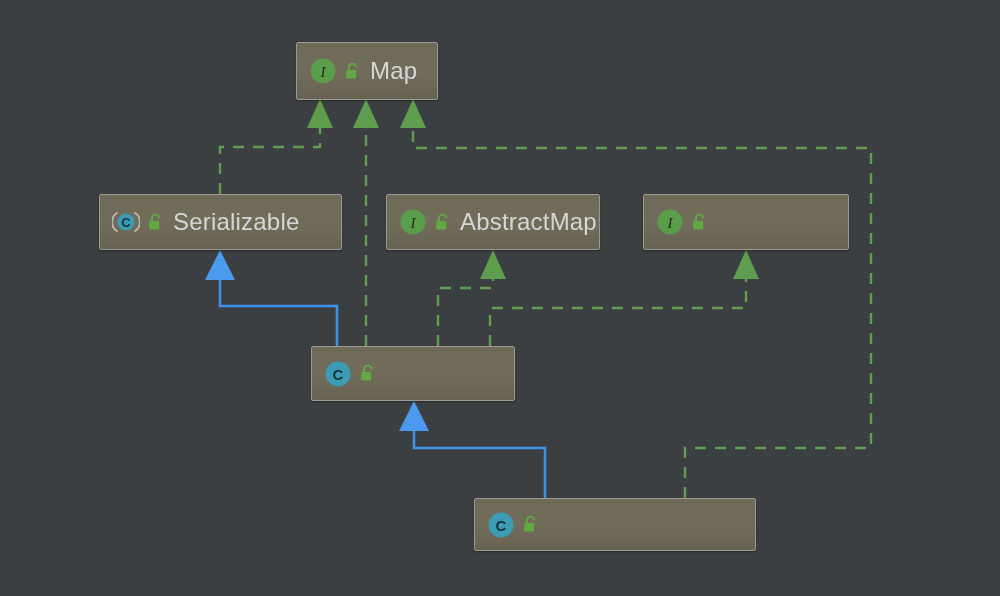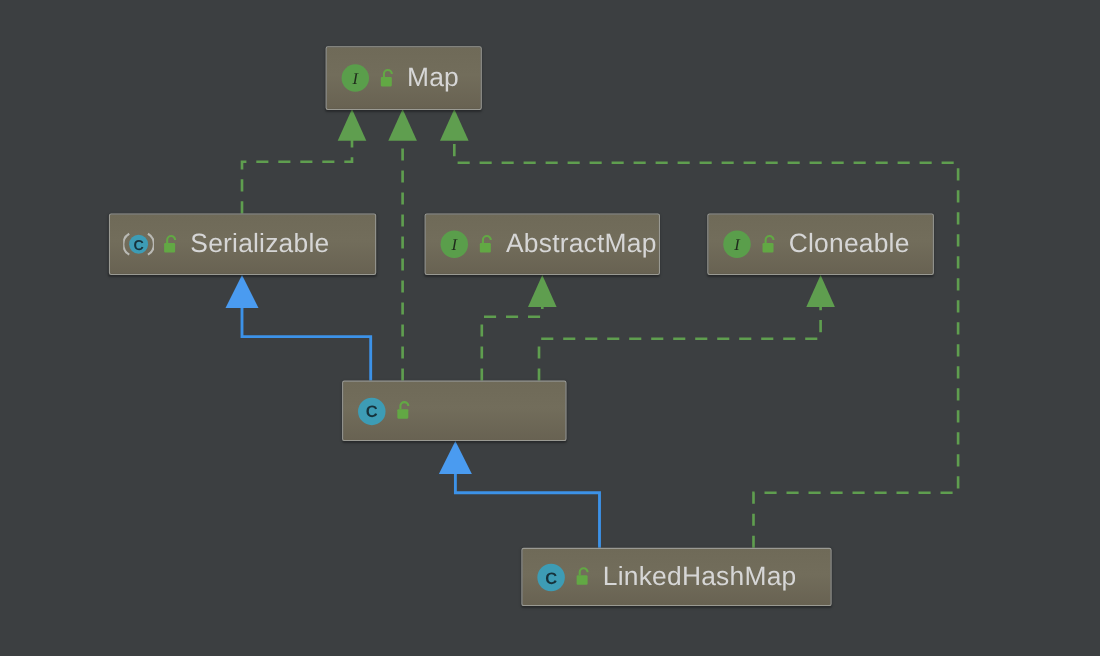--- a/index.html
+++ b/index.html
@@ -148,21 +148,20 @@
         <circle cx="14" cy="14" r="12.5" fill="#5a9e4b"></circle>
         <text x="14" y="19.5" text-anchor="middle" font-family="Liberation Serif, serif" font-size="15" font-style="italic" fill="#1f2b1c">I</text>
       </svg>
     </span>
     <span class="lock-icon">
       <svg width="17" height="19" viewBox="0 0 17 19">
         <path d="M5 8 V5.2 A3.6 3.6 0 0 1 12.2 5.2" fill="none" stroke="#62a844" stroke-width="1.9"></path>
         <rect x="2.2" y="8" width="10" height="8.6" rx="1" fill="#62a844"></rect>
       </svg>
     </span>
-    <span class="node-label">Cloneable</span>
   </div>
 
   <div class="node" style="left:311px; top:346px; width:204px; height:55px;">
     <span class="kind-icon">
       <svg width="28" height="28" viewBox="0 0 28 28">
         <circle cx="14" cy="14" r="12.5" fill="#3d9cb5"></circle>
         <text x="14" y="19.5" text-anchor="middle" font-family="Liberation Sans, sans-serif" font-size="15" font-weight="bold" fill="#16323b">C</text>
       </svg>
     </span>
     <span class="lock-icon">
@@ -179,16 +178,15 @@
         <circle cx="14" cy="14" r="12.5" fill="#3d9cb5"></circle>
         <text x="14" y="19.5" text-anchor="middle" font-family="Liberation Sans, sans-serif" font-size="15" font-weight="bold" fill="#16323b">C</text>
       </svg>
     </span>
     <span class="lock-icon">
       <svg width="17" height="19" viewBox="0 0 17 19">
         <path d="M5 8 V5.2 A3.6 3.6 0 0 1 12.2 5.2" fill="none" stroke="#62a844" stroke-width="1.9"></path>
         <rect x="2.2" y="8" width="10" height="8.6" rx="1" fill="#62a844"></rect>
       </svg>
     </span>
-    <span class="node-label">LinkedHashMap</span>
   </div>
 
 </div>
 
 </body></html>

